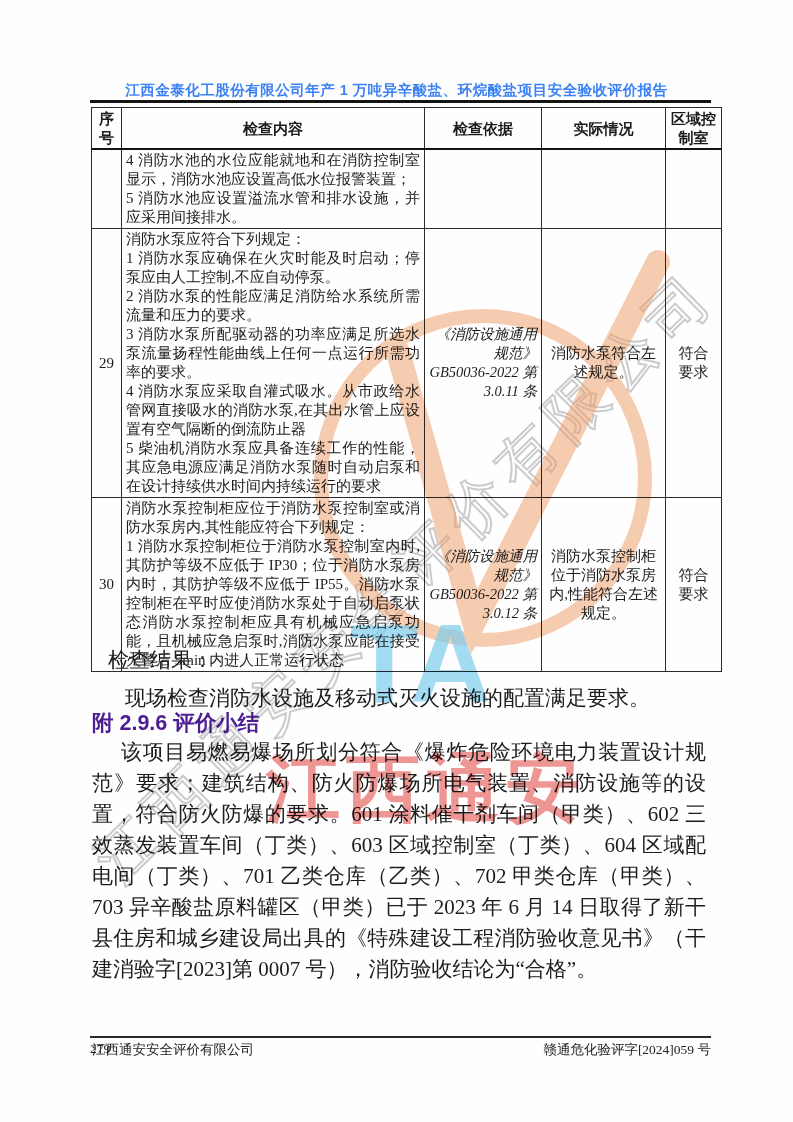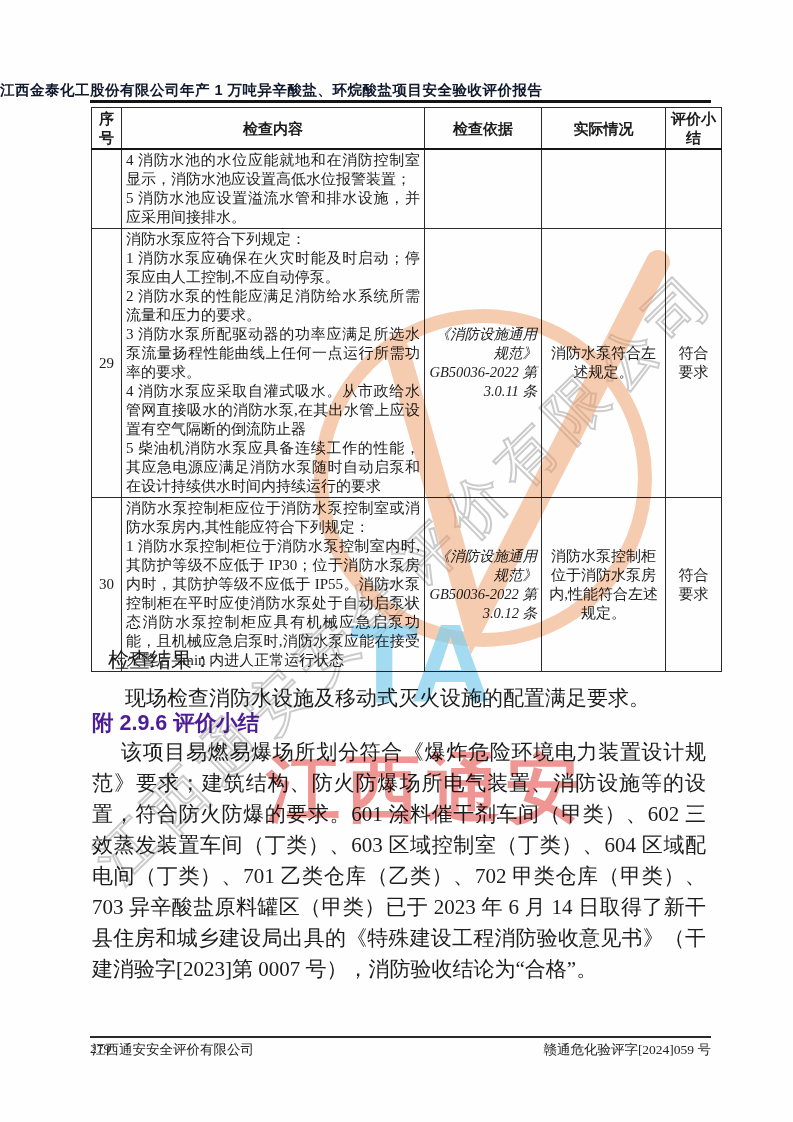--- a/index.html
+++ b/index.html
@@ -2,23 +2,23 @@
 <html><head>
 <meta charset="utf-8">
 <style>
   html,body{margin:0;padding:0;background:#ffffff;}
   .page{
     position:relative;width:793px;height:1122px;background:#fefefe;
     color:#1c1c1c;font-family:"Liberation Serif","DejaVu Serif",serif;
     overflow:hidden;
   }
   .doc-title{
-    position:absolute;top:81px;left:0;width:100%;text-align:left;
+    position:absolute;top:81px;left:0;width:100%;text-align:center;
     font-size:14.5px;font-weight:bold;letter-spacing:0.5px;
-    font-family:"Liberation Sans","DejaVu Sans",sans-serif;color:#0f172a;
+    font-family:"Liberation Sans","DejaVu Sans",sans-serif;color:#3b82f6;
   }
   .header-rule{position:absolute;left:90px;top:100px;width:621px;height:2.5px;background:#141414;}
 
   table.check-table{
     position:absolute;left:91px;top:107px;width:630px;
     border-collapse:collapse;table-layout:fixed;
     font-size:15px;line-height:19px;
   }
   table.check-table{border:1.5px solid #141414;}
   .check-table th,.check-table td{border:1px solid #2a2a2a;padding:1px 4px;}
@@ -76,21 +76,21 @@
         <col class="col-basis">
         <col class="col-actual">
         <col class="col-result">
     </colgroup>
     <tbody>
         <tr class="hdr">
       <th>序号</th>
       <th>检查内容</th>
       <th>检查依据</th>
       <th>实际情况</th>
-      <th>评价小结</th>
+      <th>区域控制室</th>
     </tr>
     <tr class="r0">
       <td class="cell-no"></td>
       <td class="cell-content">4 消防水池的水位应能就地和在消防控制室显示，消防水池应设置高低水位报警装置；
 5 消防水池应设置溢流水管和排水设施，并应采用间接排水。</td>
       <td class="cell-basis"></td>
       <td class="cell-actual"></td>
       <td class="cell-result"></td>
     </tr>
     <tr class="r29">

